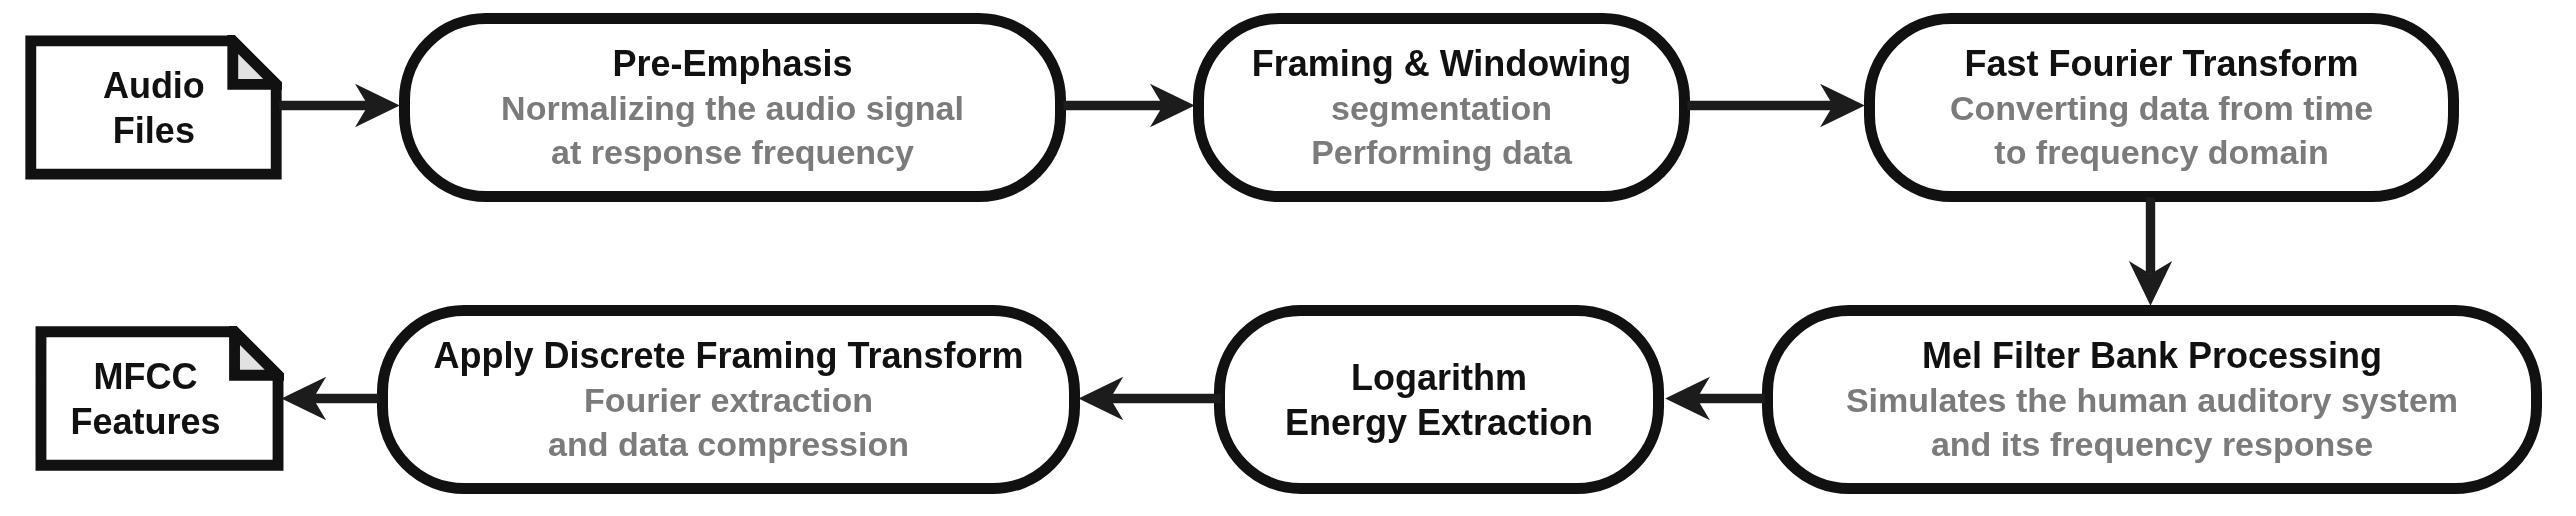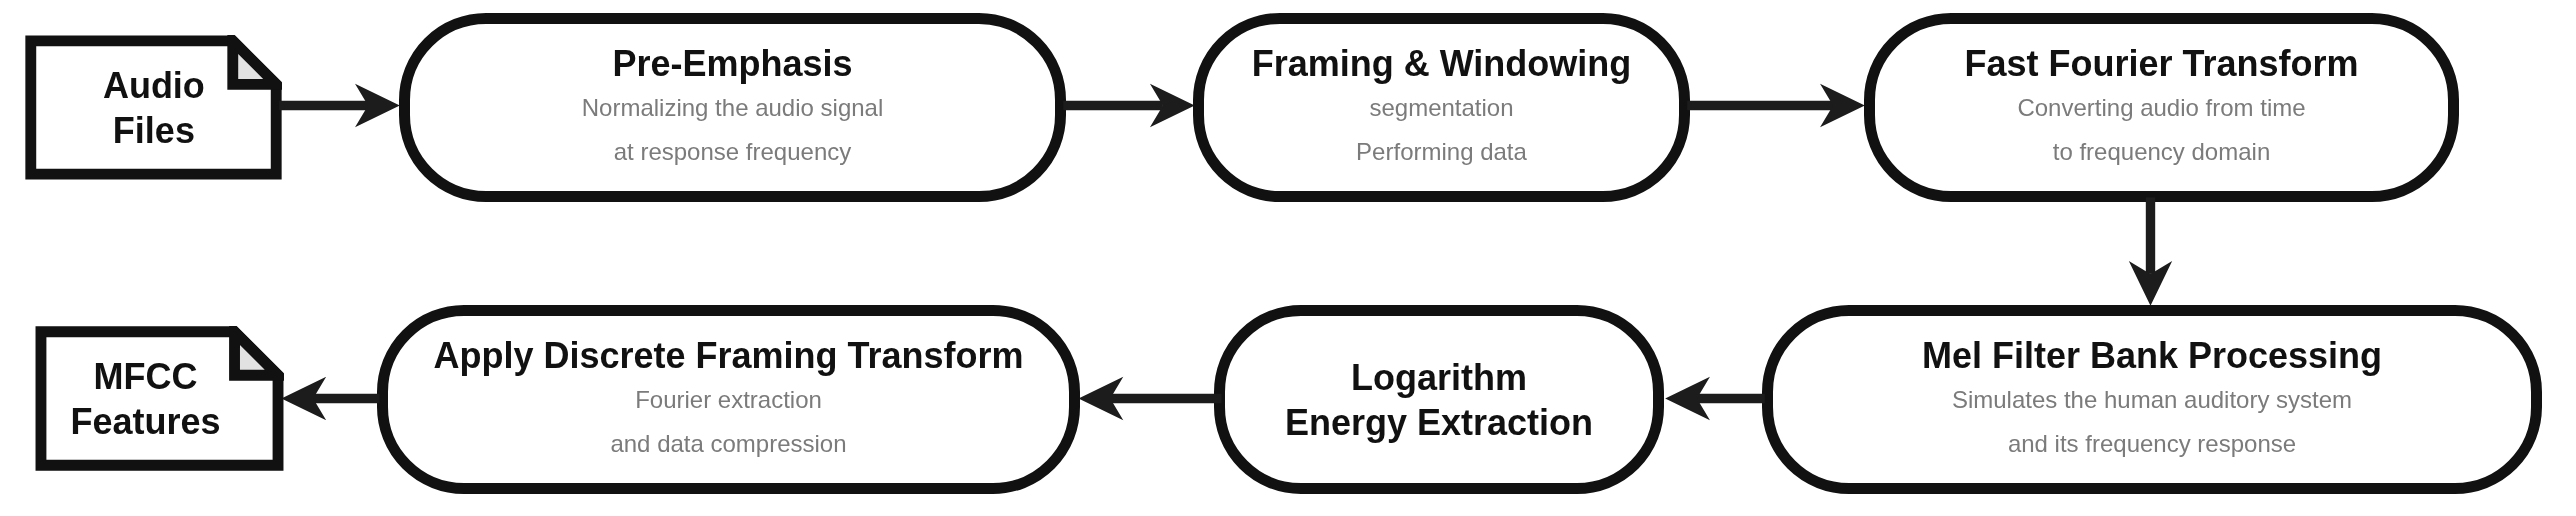--- a/index.html
+++ b/index.html
@@ -22,21 +22,21 @@
     border-radius:87px;
     background:var(--background);
     display:flex;flex-direction:column;align-items:center;justify-content:center;
     text-align:center;
   }
   .title{
     font-size:36px;font-weight:700;color:var(--title-text);
     line-height:45px;white-space:nowrap;
   }
   .desc{
-    font-size:24px;font-weight:400;color:var(--description-text);
+    font-size:34px;font-weight:700;color:var(--description-text);
     line-height:44px;white-space:nowrap;
   }
   .docnode{position:absolute;}
   .docnode svg{position:absolute;left:0;top:0;}
   .doclabel{
     position:absolute;left:5.8px;top:5.8px;right:5.8px;bottom:5.8px;
     display:flex;flex-direction:column;align-items:center;justify-content:center;
     text-align:center;font-size:36px;font-weight:700;color:var(--title-text);
     line-height:45px;
   }
@@ -84,21 +84,21 @@
     <div class="desc">Performing data</div>
   </div>
 
   <svg class="arrow" style="left:1687px;top:73px" width="178" height="65" viewBox="0 0 246 90">
     <line x1="0" y1="45" x2="202" y2="45"></line>
     <polygon points="246,45 184,15 202,45 184,75"></polygon>
   </svg>
 
   <div class="stadium" style="left:1864px;top:13px;width:595px;height:189px">
     <div class="title">Fast Fourier Transform</div>
-    <div class="desc">Converting audio from time</div>
+    <div class="desc">Converting data from time</div>
     <div class="desc">to frequency domain</div>
   </div>
 
   <svg class="arrow" style="left:2118px;top:197px" width="65" height="109" viewBox="0 0 90 150">
     <line x1="45" y1="0" x2="45" y2="106"></line>
     <polygon points="45,150 15,88 45,106 75,88"></polygon>
   </svg>
 
   <div class="stadium" style="left:1762px;top:305px;width:780px;height:189px">
     <div class="title">Mel Filter Bank Processing</div>

